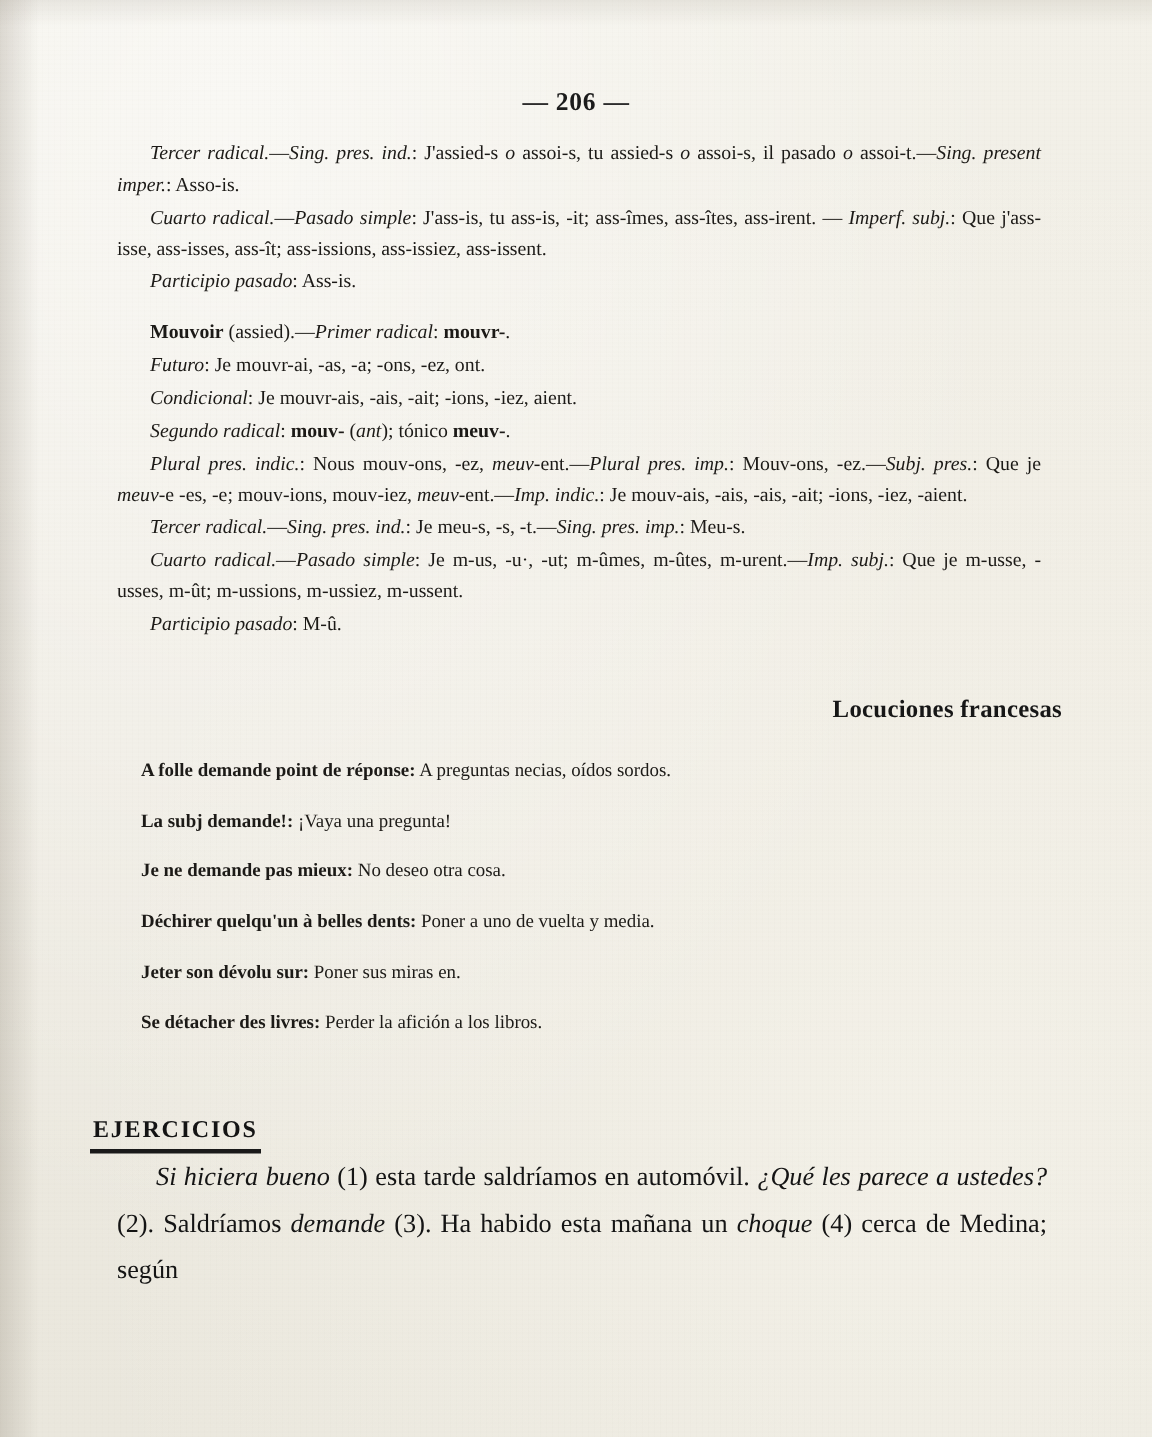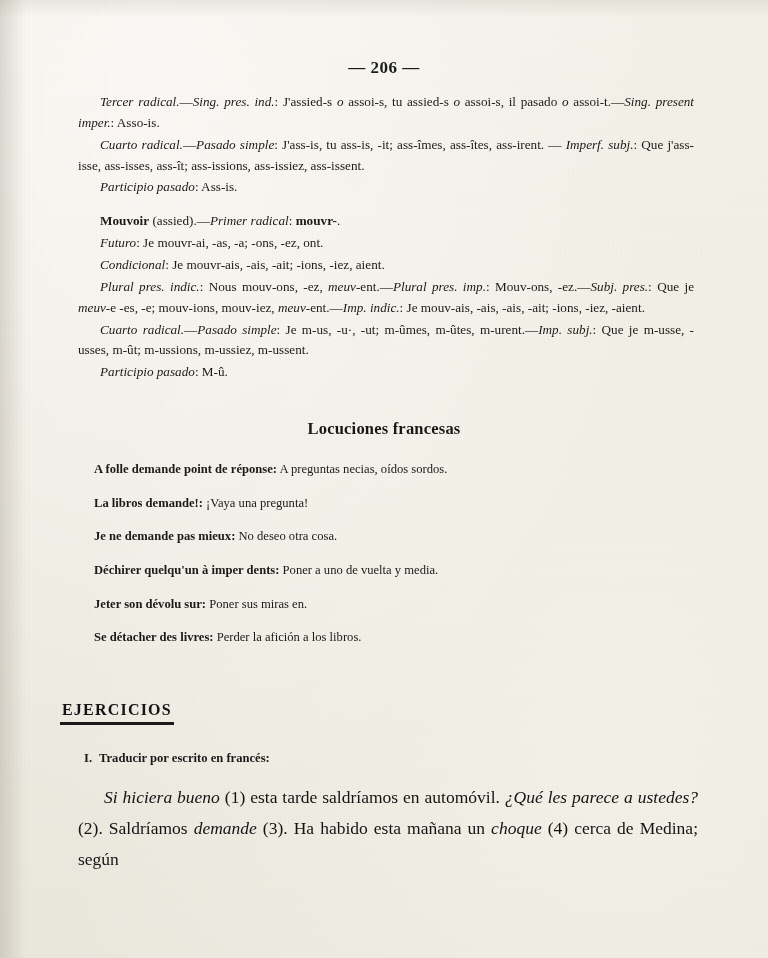--- a/index.html
+++ b/index.html
@@ -72,21 +72,21 @@
     text-indent: 22px;
     color: #1c1a17;
   }
   p.gap-before {
     margin-top: 13px;
   }
   .it { font-style: italic; }
   .bd { font-weight: bold; }
 
   h2.section-title {
-    text-align: center;
+    text-align: right;
     font-size: 16.5px;
     font-weight: bold;
     margin: 36px 0 20px 0;
     letter-spacing: 0.2px;
     color: #171717;
   }
   .locutions {
     padding: 0 16px 0 22px;
   }
   .locutions .loc-line {
@@ -147,47 +147,46 @@
     <div class="folio">— 206 —</div>
 
     <div class="body-col">
       <div id="verb-paragraphs">
           <p class="para"><span class="it">Tercer radical.</span><span>—</span><span class="it">Sing. pres. ind.</span><span>: J'assied-s </span><span class="it">o</span><span> assoi-s, tu assied-s </span><span class="it">o</span><span> assoi-s, il pasado </span><span class="it">o</span><span> assoi-t.—</span><span class="it">Sing. present imper.</span><span>: Asso-is.</span></p>
           <p class="para"><span class="it">Cuarto radical.</span><span>—</span><span class="it">Pasado simple</span><span>: J'ass-is, tu ass-is, -it; ass-îmes, ass-îtes, ass-irent. — </span><span class="it">Imperf. subj.</span><span>: Que j'ass-isse, ass-isses, ass-ît; ass-issions, ass-issiez, ass-issent.</span></p>
           <p class="para"><span class="it">Participio pasado</span><span>: Ass-is.</span></p>
           <p class="para gap-before"><span class="bd">Mouvoir</span><span> (assied).—</span><span class="it">Primer radical</span><span>: </span><span class="bd">mouvr-</span><span>.</span></p>
           <p class="para"><span class="it">Futuro</span><span>: Je mouvr-ai, -as, -a; -ons, -ez, ont.</span></p>
           <p class="para"><span class="it">Condicional</span><span>: Je mouvr-ais, -ais, -ait; -ions, -iez, aient.</span></p>
+          <p class="para"><span class="it">Segundo radical</span><span>: </span><span class="bd">mouv-</span><span> (</span><span class="it">ant</span><span>); tónico </span><span class="bd">meuv-</span><span>.</span></p>
           <p class="para"><span class="it">Plural pres. indic.</span><span>: Nous mouv-ons, -ez, </span><span class="it">meuv</span><span>-ent.—</span><span class="it">Plural pres. imp.</span><span>: Mouv-ons, -ez.—</span><span class="it">Subj. pres.</span><span>: Que je </span><span class="it">meuv</span><span>-e -es, -e; mouv-ions, mouv-iez, </span><span class="it">meuv</span><span>-ent.—</span><span class="it">Imp. indic.</span><span>: Je mouv-ais, -ais, -ais, -ait; -ions, -iez, -aient.</span></p>
+          <p class="para"><span class="it">Tercer radical.</span><span>—</span><span class="it">Sing. pres. ind.</span><span>: Je meu-s, -s, -t.—</span><span class="it">Sing. pres. imp.</span><span>: Meu-s.</span></p>
           <p class="para"><span class="it">Cuarto radical.</span><span>—</span><span class="it">Pasado simple</span><span>: Je m-us, -u·, -ut; m-ûmes, m-ûtes, m-urent.—</span><span class="it">Imp. subj.</span><span>: Que je m-usse, -usses, m-ût; m-ussions, m-ussiez, m-ussent.</span></p>
           <p class="para"><span class="it">Participio pasado</span><span>: M-û.</span></p>
         </div>
     </div>
 
     <h2 class="section-title">Locuciones francesas</h2>
 
     <div class="locutions">
       <div id="locution-lines">
           <div class="loc-line"><span class="fr">A folle demande point de réponse:</span> <span>A preguntas necias, oídos sordos.</span></div>
-          <div class="loc-line"><span class="fr">La libros demande!:</span> <span>¡Vaya una pregunta!</span></div>
+          <div class="loc-line"><span class="fr">La subj demande!:</span> <span>¡Vaya una pregunta!</span></div>
           <div class="loc-line"><span class="fr">Je ne demande pas mieux:</span> <span>No deseo otra cosa.</span></div>
-          <div class="loc-line"><span class="fr">Déchirer quelqu'un à imper dents:</span> <span>Poner a uno de vuelta y media.</span></div>
+          <div class="loc-line"><span class="fr">Déchirer quelqu'un à belles dents:</span> <span>Poner a uno de vuelta y media.</span></div>
           <div class="loc-line"><span class="fr">Jeter son dévolu sur:</span> <span>Poner sus miras en.</span></div>
           <div class="loc-line"><span class="fr">Se détacher des livres:</span> <span>Perder la afición a los libros.</span></div>
         </div>
     </div>
 
     <div>
       <div class="ejercicios-wrap">
         <h2 class="ejercicios">EJERCICIOS</h2>
       </div>
     </div>
 
-    <div class="exercise-head">
-      <span class="num">I.</span><span>Traducir por escrito en francés:</span>
-    </div>
 
     <div class="exercise-body">
       <span id="exercise-text-spans"><span class="it">Si hiciera bueno</span><span> (1) esta tarde saldríamos en automóvil. </span><span class="it">¿Qué les parece a ustedes?</span><span> (2). Saldríamos </span><span class="it">demande</span><span> (3). Ha habido esta mañana un </span><span class="it">choque</span><span> (4) cerca de Medina; según</span></span>
     </div>
 
   </div>
 </div>
 
 </body></html>

